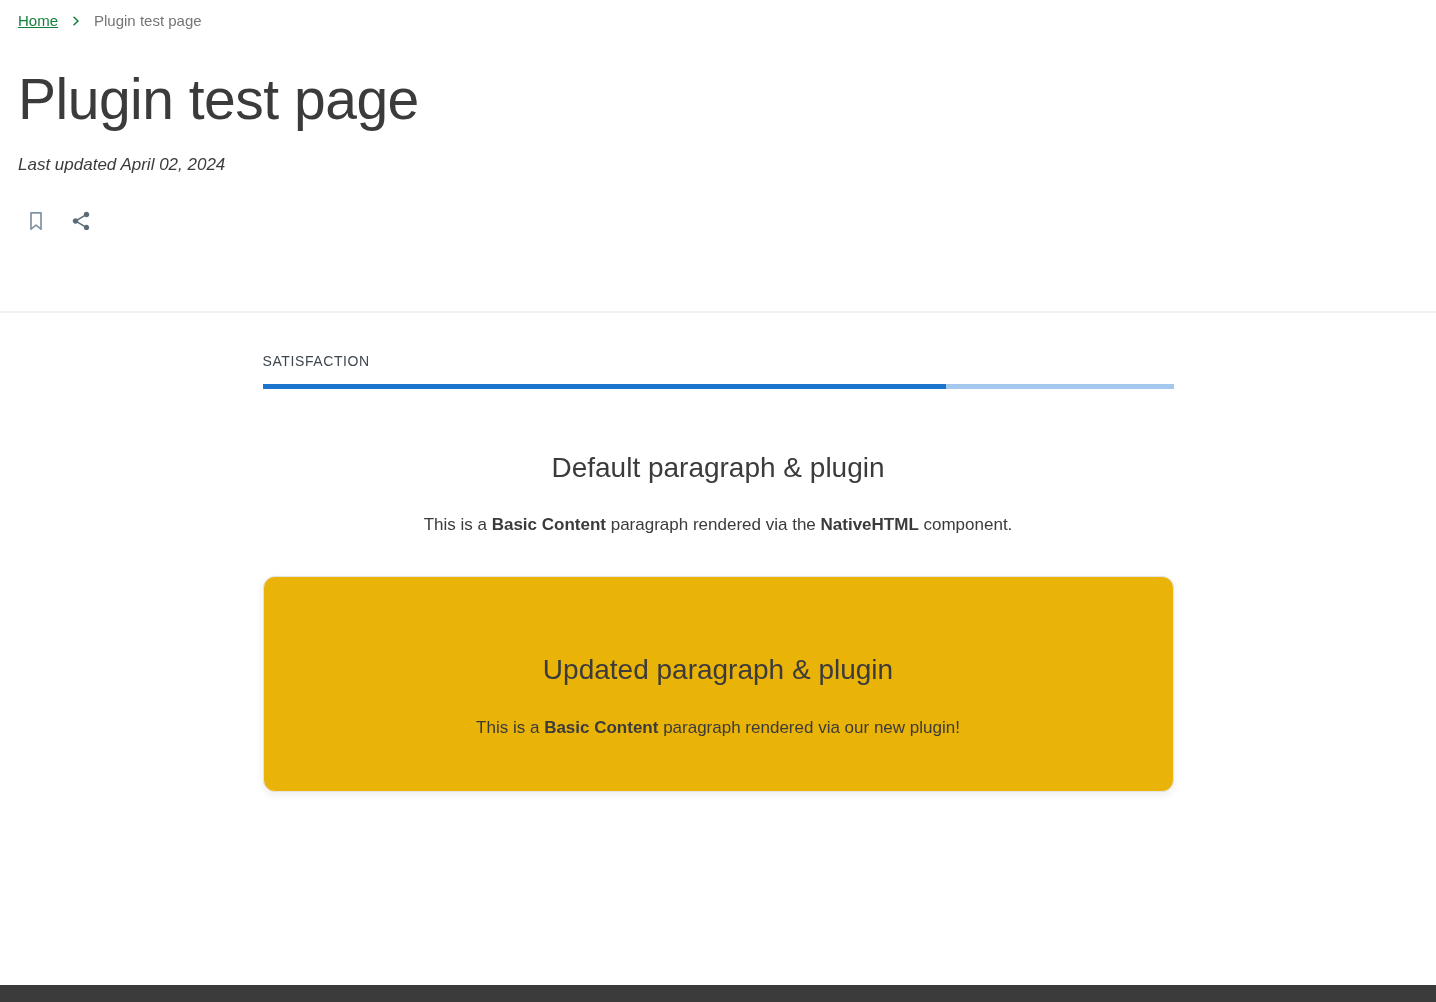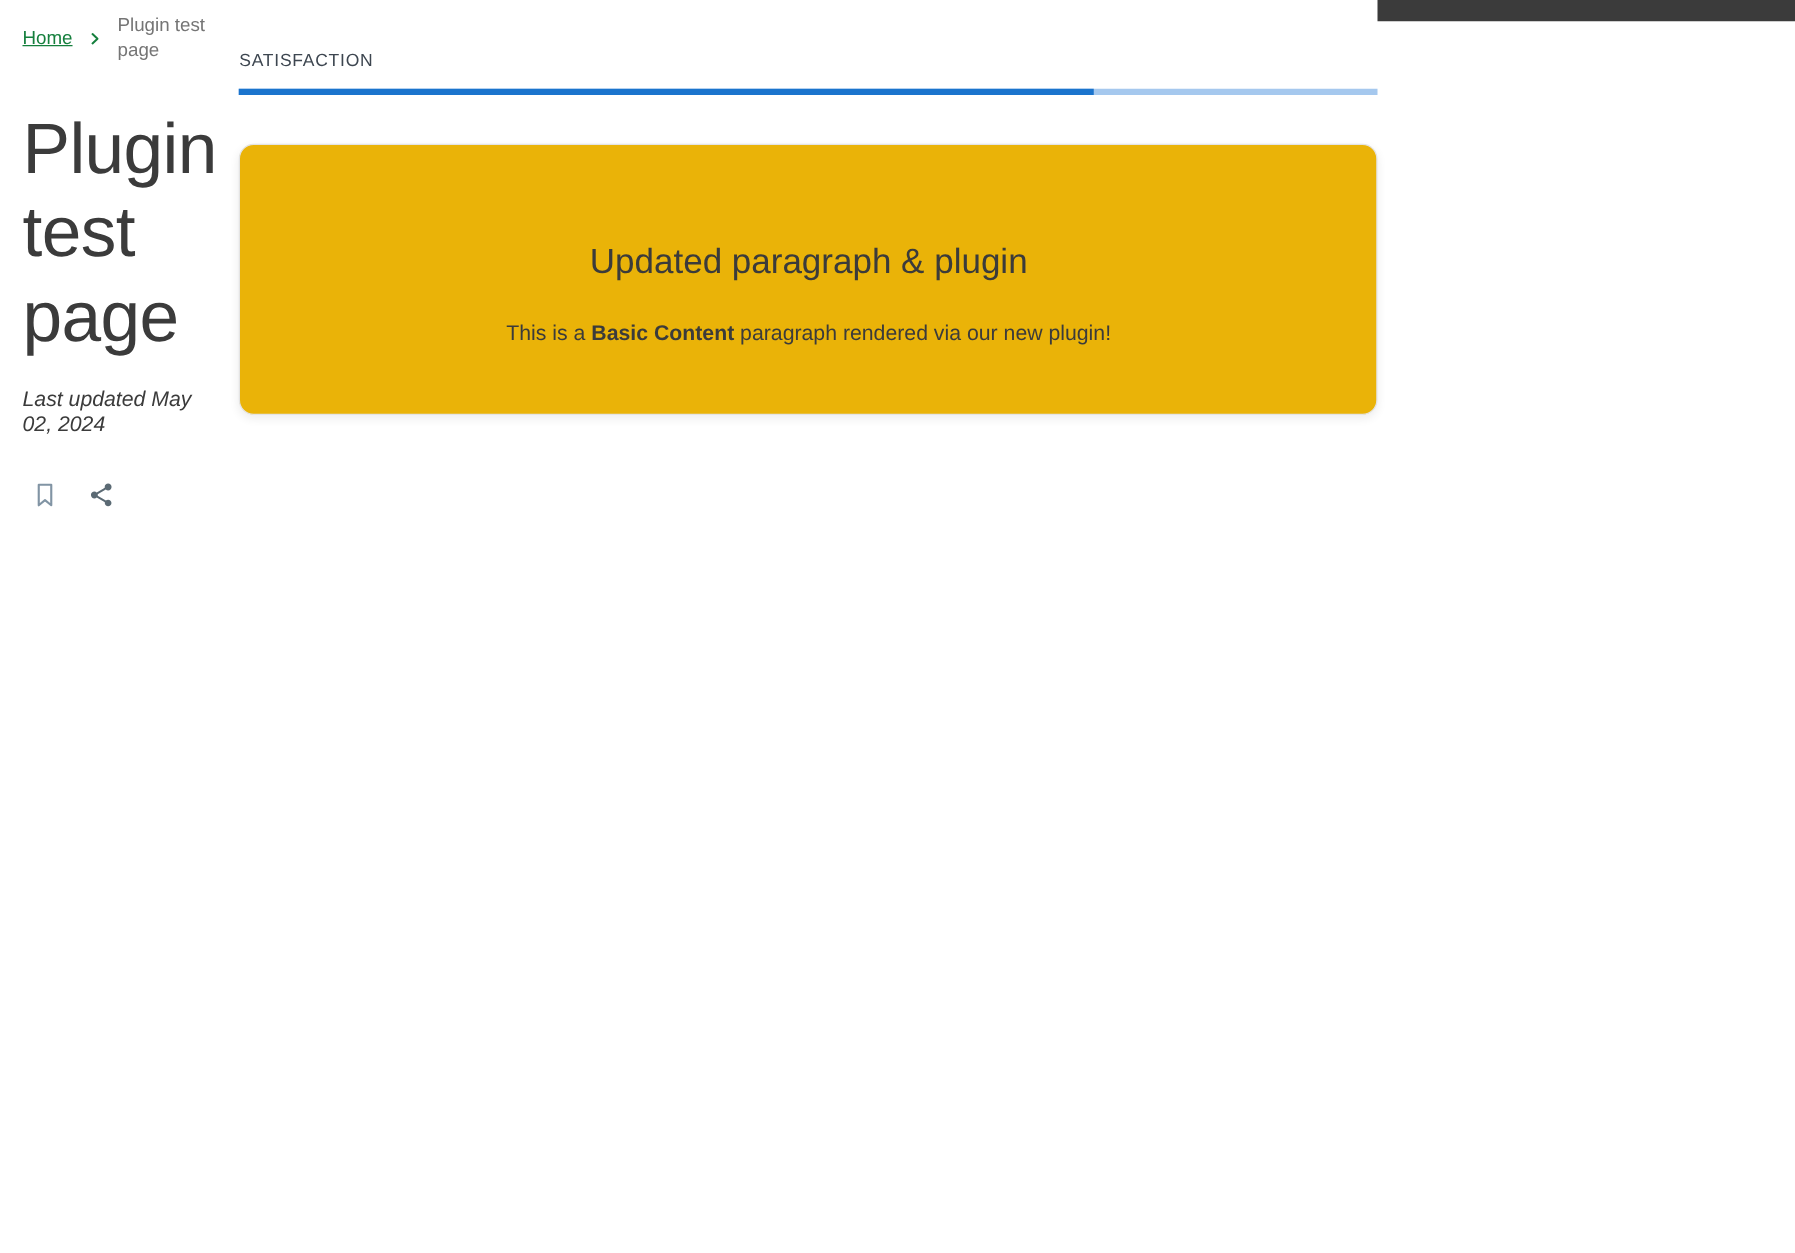--- a/index.html
+++ b/index.html
@@ -4,21 +4,21 @@
 <style>
   * { box-sizing: border-box; }
   html, body { margin: 0; padding: 0; background: #ffffff; }
   body {
     font-family: "Liberation Sans", sans-serif;
     color: #3b3b3b;
     width: 1436px;
   }
   .page {
     display: flex;
-    flex-direction: row;
+    flex-direction: column;
     min-height: 1002px;
   }
 
   
   .page-header { padding: 0 18px; }
   .breadcrumb {
     display: flex;
     align-items: center;
     gap: 12px;
     padding-top: 11px;
@@ -141,21 +141,21 @@
       <span class="crumb-sep">
         <svg width="12" height="12" viewBox="0 0 24 24" fill="none" stroke="var(--link-green)" stroke-width="3.2" stroke-linecap="round" stroke-linejoin="round">
           <path d="M8 4.5 L16 12 L8 19.5"></path>
         </svg>
       </span>
       <span class="crumb-current">Plugin test page</span>
     </nav>
 
     <h1 class="page-title">Plugin test page</h1>
 
-    <p class="last-updated">Last updated May 02, 2024</p>
+    <p class="last-updated">Last updated April 02, 2024</p>
 
     <div class="actions">
       <button class="icon-btn">
         <svg width="24" height="24" viewBox="0 0 24 24" fill="none" stroke="var(--bookmark-color)" stroke-width="1.7" stroke-linejoin="round">
           <path d="M7 3.8 H17 V20.2 L12 16.1 L7 20.2 Z"></path>
         </svg>
       </button>
       <button class="icon-btn">
         <svg width="22" height="22" viewBox="0 0 24 24" fill="var(--share-color)">
           <path d="M18 16.08c-.76 0-1.44.3-1.96.77L8.91 12.7c.05-.23.09-.46.09-.7s-.04-.47-.09-.7l7.05-4.11c.54.5 1.25.81 2.04.81 1.66 0 3-1.34 3-3s-1.34-3-3-3-3 1.34-3 3c0 .24.04.47.09.7L8.04 9.81C7.5 9.31 6.79 9 6 9c-1.66 0-3 1.34-3 3s1.34 3 3 3c.79 0 1.5-.31 2.04-.81l7.12 4.16c-.05.21-.08.43-.08.65 0 1.61 1.31 2.92 2.92 2.92s2.92-1.31 2.92-2.92-1.31-2.92-2.92-2.92z"></path>
@@ -168,20 +168,24 @@
 
   <main class="content">
 
     <section class="satisfaction">
       <div class="satisfaction-label">SATISFACTION</div>
       <div class="progress-track">
         <div class="progress-fill" style="width: 75%;"></div>
       </div>
     </section>
 
+    <section>
+      <h2 class="section-heading">Default paragraph &amp; plugin</h2>
+      <p class="section-paragraph"><span>This is a </span><b>Basic Content</b><span> paragraph rendered via the </span><b>NativeHTML</b><span> component.</span></p>
+    </section>
 
     <section class="card">
       <h2 class="section-heading">Updated paragraph &amp; plugin</h2>
       <p class="section-paragraph"><span>This is a </span><b>Basic Content</b><span> paragraph rendered via our new plugin!</span></p>
     </section>
 
   </main>
 
   <footer class="footer"></footer>
 

